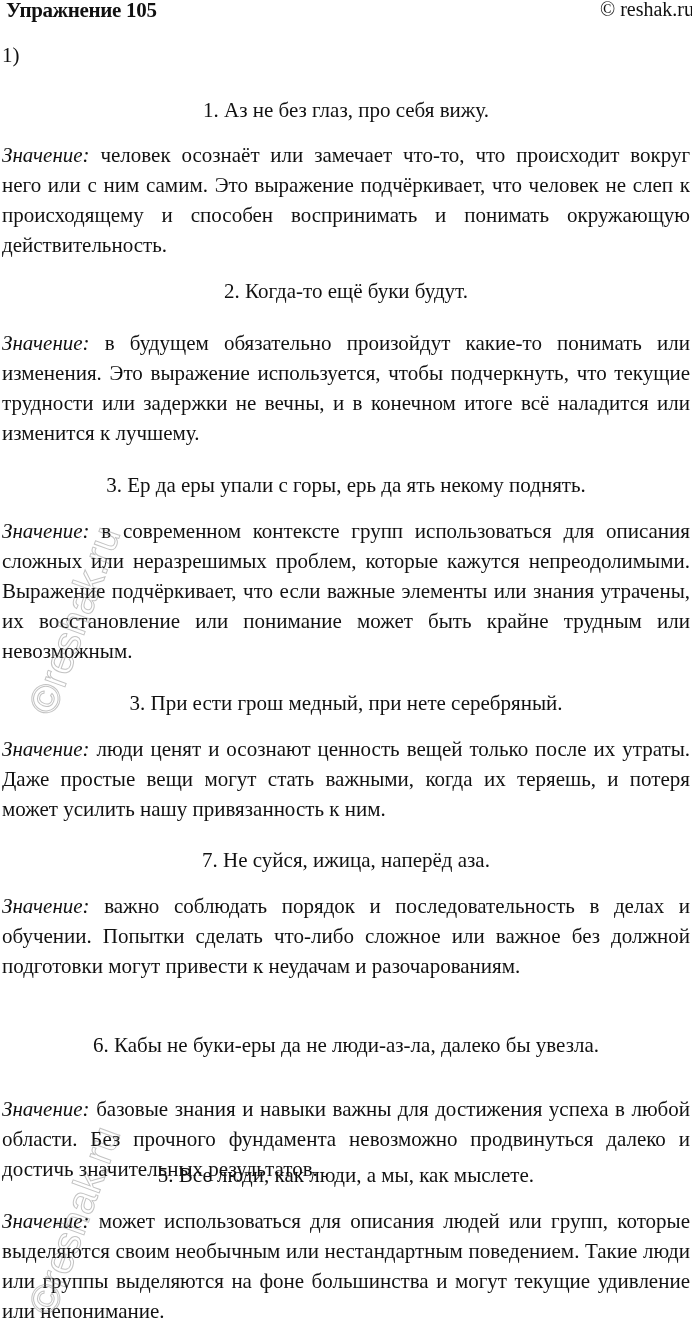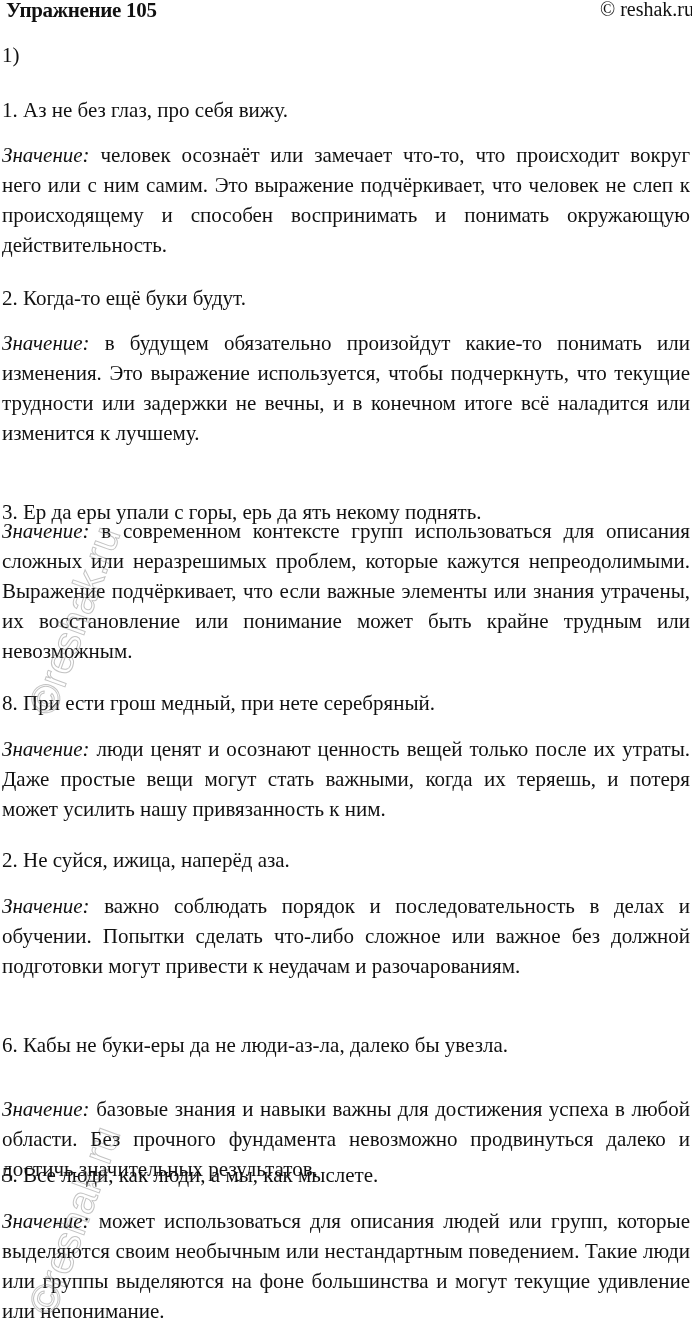--- a/index.html
+++ b/index.html
@@ -18,21 +18,21 @@
   }
   .copyright {
     position: absolute; right: 2px; top: -2px;
     font-size: 20px;
   }
   .part-label {
     position: absolute; left: 2px; top: 43px; font-size: 21px;
   }
   .line {
     position: absolute; left: 2px; width: 688px;
-    font-size: 21px; line-height: 30px; white-space: nowrap;
+    font-size: 21px; line-height: 30px; white-space: nowrap; text-align: center;
   }
   .para {
     position: absolute; left: 2px; width: 688px;
     font-size: 21px; line-height: 30px;
     text-align: justify; text-align-last: left;
   }
   .para em { }
   .watermark {
     position: absolute; pointer-events: none;
     font-family: "Liberation Sans", "DejaVu Sans", sans-serif;
@@ -53,39 +53,39 @@
   </div>
 
   <div class="part-label">1)</div>
 
   <div class="line" style="top:95px">1. Аз не без глаз, про себя вижу.</div>
   <div class="para" style="top:140px">
     <em>Значение:</em>
     <span>человек осознаёт или замечает что-то, что происходит вокруг него или с ним самим. Это выражение подчёркивает, что человек не слеп к происходящему и способен воспринимать и понимать окружающую действительность.</span>
   </div>
 
-  <div class="line" style="top:283px">2. Когда-то ещё буки будут.</div>
+  <div class="line" style="top:276px">2. Когда-то ещё буки будут.</div>
   <div class="para" style="top:328px">
     <em>Значение:</em>
     <span>в будущем обязательно произойдут какие-то понимать или изменения. Это выражение используется, чтобы подчеркнуть, что текущие трудности или задержки не вечны, и в конечном итоге всё наладится или изменится к лучшему.</span>
   </div>
 
-  <div class="line" style="top:497px">3. Ер да еры упали с горы, ерь да ять некому поднять.</div>
+  <div class="line" style="top:470px">3. Ер да еры упали с горы, ерь да ять некому поднять.</div>
   <div class="para" style="top:516px">
     <em>Значение:</em>
     <span>в современном контексте групп использоваться для описания сложных или неразрешимых проблем, которые кажутся непреодолимыми. Выражение подчёркивает, что если важные элементы или знания утрачены, их восстановление или понимание может быть крайне трудным или невозможным.</span>
   </div>
 
-  <div class="line" style="top:688px">8. При ести грош медный, при нете серебряный.</div>
+  <div class="line" style="top:688px">3. При ести грош медный, при нете серебряный.</div>
   <div class="para" style="top:734px">
     <em>Значение:</em>
     <span>люди ценят и осознают ценность вещей только после их утраты. Даже простые вещи могут стать важными, когда их теряешь, и потеря может усилить нашу привязанность к ним.</span>
   </div>
 
-  <div class="line" style="top:845px">2. Не суйся, ижица, наперёд аза.</div>
+  <div class="line" style="top:845px">7. Не суйся, ижица, наперёд аза.</div>
   <div class="para" style="top:891px">
     <em>Значение:</em>
     <span>важно соблюдать порядок и последовательность в делах и обучении. Попытки сделать что-либо сложное или важное без должной подготовки могут привести к неудачам и разочарованиям.</span>
   </div>
 
   <div class="line" style="top:1030px">6. Кабы не буки-еры да не люди-аз-ла, далеко бы увезла.</div>
   <div class="para" style="top:1094px">
     <em>Значение:</em>
     <span>базовые знания и навыки важны для достижения успеха в любой области. Без прочного фундамента невозможно продвинуться далеко и достичь значительных результатов.</span>
   </div>

